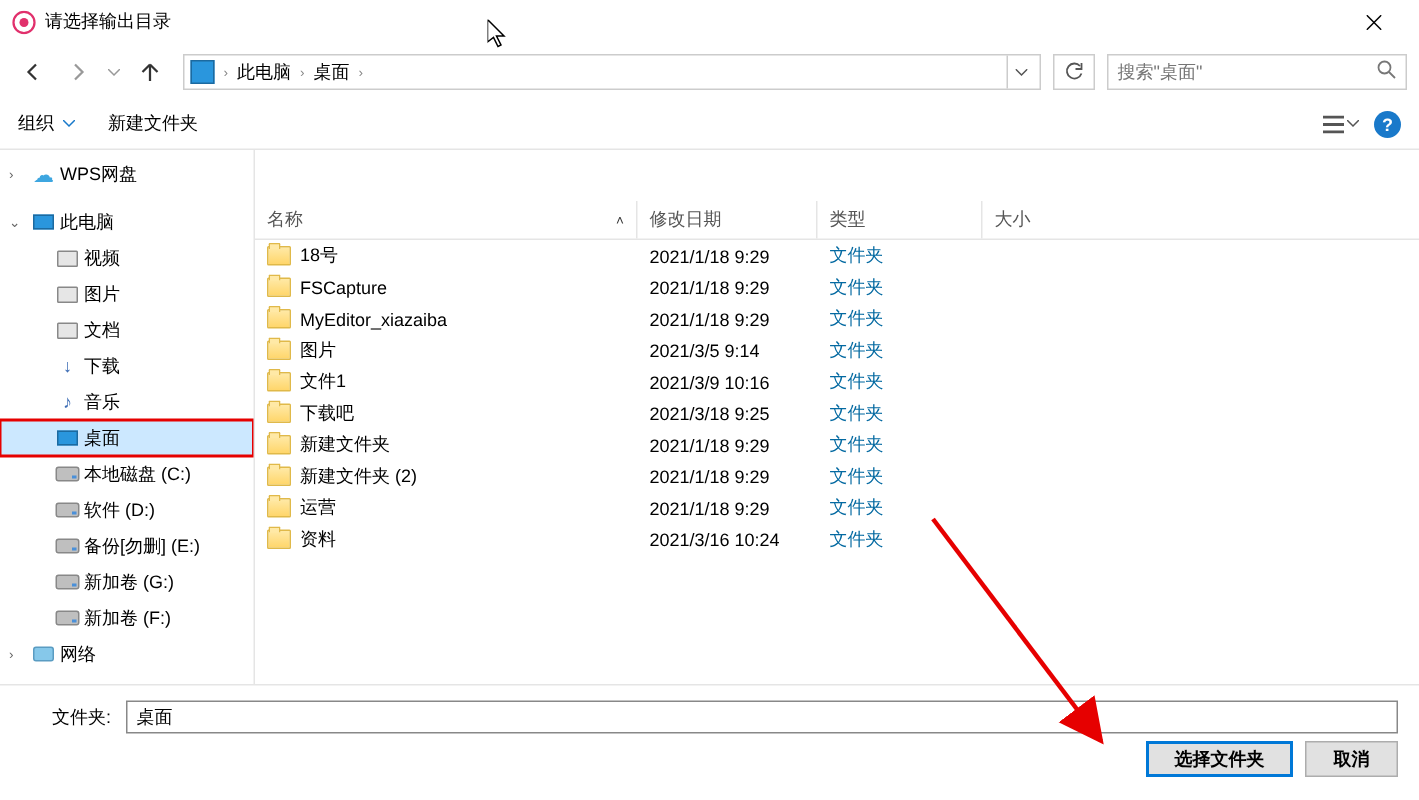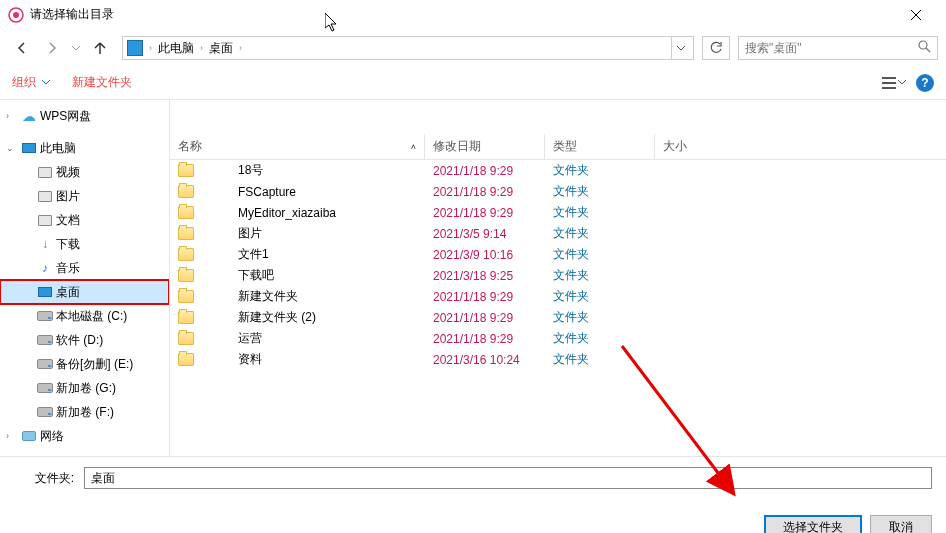--- a/index.html
+++ b/index.html
@@ -17,21 +17,21 @@
 .bc-icon { width: 16px; height: 16px; margin-right: 4px; background: #2a96dd; border: 1px solid #1c6aa0; }
 .bc-seg { padding: 0 4px; }
 .bc-sep { color: #888; padding: 0 2px; font-size: 9px; }
 .bc-drop { width: 18px; display: flex; align-items: center; justify-content: center; border-left: 1px solid #ccc; height: 100%; margin-left: auto; }
 .refresh-btn { width: 28px; height: 24px; border: 1px solid #ccc; display: flex; align-items: center; justify-content: center; }
 .searchbox { width: 200px; height: 24px; border: 1px solid #ccc; display: flex; align-items: center; padding: 0 6px; margin-left: 6px; }
 .searchbox input { border: none; outline: none; flex: 1; color: #888; }
 .search-icon { color: #777; }
 
 .toolbar { height: 34px; display: flex; align-items: center; padding: 0 12px; border-bottom: 1px solid #e5e5e5; background: #fff; }
-.toolbar-link { color: #ef4444; margin-right: 22px; cursor: pointer; }
+.toolbar-link { color: #000000; margin-right: 22px; cursor: pointer; }
 .toolbar-right { margin-left: auto; display: flex; align-items: center; gap: 10px; }
 .view-btn { display: flex; align-items: center; gap: 2px; color: #444; }
 .help-btn { width: 18px; height: 18px; border-radius: 50%; background: #1979ca; color: #fff; display: flex; align-items: center; justify-content: center; font-weight: bold; }
 
 .main { display: flex; height: 356px; }
 .tree { width: 170px; border-right: 1px solid #e5e5e5; overflow: hidden; padding-top: 4px; }
 .tree-item { height: 24px; display: flex; align-items: center; padding-left: 6px; cursor: pointer; }
 .tree-item.level1 { padding-left: 22px; }
 .tree-item.selected { background: #cce8ff; }
 .tree-item.highlight { outline: 2px solid #e60000; outline-offset: -1px; }
@@ -44,33 +44,33 @@
 .columns { height: 26px; display: flex; align-items: center; border-bottom: 1px solid #e5e5e5; }
 .col { padding: 0 8px; color: #555; display: flex; align-items: center; border-right: 1px solid #e5e5e5; height: 100%; }
 .col.name { width: 255px; }
 .col.date { width: 120px; }
 .col.type { width: 110px; }
 .col.size { width: 110px; border-right: none; }
 .sort-arrow { margin-left: auto; font-size: 9px; color: #333; }
 
 .rows { flex: 1; overflow-y: auto; }
 .row { height: 21px; display: flex; align-items: center; }
-.cell { padding: 0 8px; display: flex; align-items: center; gap: 38px; }
+.cell { padding: 0 8px; display: flex; align-items: center; }
 .cell.name { width: 255px; }
-.cell.date { width: 120px; color: #be185d; }
+.cell.date { width: 120px; color: #000000; }
 .cell.type { width: 110px; color: #0369a1; }
 .folder-icon { width: 16px; height: 13px; margin-right: 6px; background: linear-gradient(180deg, #ffe9a6 0%, #ffd66b 100%); border: 1px solid #e0b949; border-radius: 1px; position: relative; }
 .folder-icon::before { content: ""; position: absolute; top: -3px; left: 0; width: 6px; height: 3px; background: #ffe9a6; border: 1px solid #e0b949; border-bottom: none; border-radius: 1px 1px 0 0; }
 
 .bottom { border-top: 1px solid #e5e5e5; padding: 10px 14px; }
-.folder-row { display: flex; align-items: center; margin-bottom: 26px; }
+.folder-row { display: flex; align-items: center; margin-bottom: 5px; }
 .folder-label { width: 60px; text-align: right; margin-right: 10px; }
 .folder-input { flex: 1; height: 22px; border: 1px solid #888; padding: 0 6px; outline: none; }
 .btn-row { display: flex; justify-content: flex-end; gap: 8px; }
-.btn { height: 24px; padding: 0 18px; border: 1px solid #adadad; background: #e1e1e1; cursor: pointer; }
+.btn { height: 24px; padding: 0 18px; border: 1px solid #adadad; background: #e1e1e1; cursor: pointer; font-weight: bold; }
 .btn.primary { border: 2px solid #0078d7; padding: 0 17px; }
 
 .cursor-arrow { position: absolute; left: 325px; top: 13px; pointer-events: none; }
 .cursor-arrow svg { filter: drop-shadow(1px 1px 0 #fff); }
 
 .red-arrow { position: absolute; left: 618px; top: 342px; pointer-events: none; }
 
 
 .ico-disk { width: 16px; height: 10px; background: #bfbfbf; border: 1px solid #888; border-radius: 2px; position: relative; }
 .ico-disk::after { content: ""; position: absolute; bottom: 1px; right: 1px; width: 3px; height: 2px; background: #4a90d9; }

